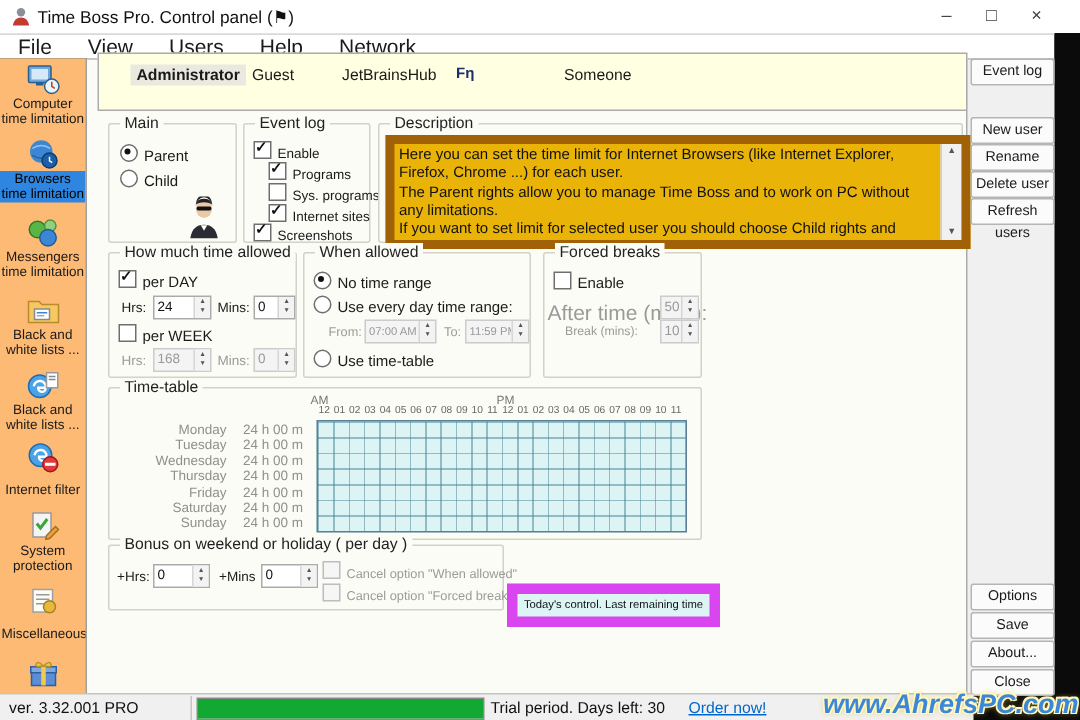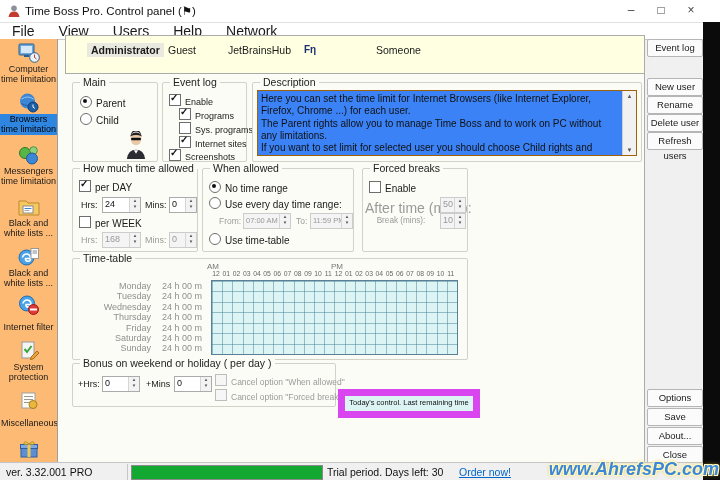--- a/index.html
+++ b/index.html
@@ -15,21 +15,21 @@
 
   
   .menubar{position:absolute;left:0;top:23px;width:703px;height:16px;background:#ffffff;display:flex;align-items:center;}
   .menubar span{font-size:14px;color:#1a1a1a;padding:1px 12px;}
 
   
   .sidebar{position:absolute;left:0;top:39px;width:57px;height:423px;background:#fdba74;border-right:1px solid #9f9f9f;overflow:hidden;}
   .content{position:absolute;left:58px;top:39px;width:586px;height:423px;background:#fcfcf6;border-top:1px solid #c9c9c9;}
   .rightpanel{position:absolute;left:644px;top:39px;width:59px;height:423px;background:#f0f0f0;border-left:1px solid #ababab;border-top:1px solid #c9c9c9;}
   .blackstrip{position:absolute;left:703px;top:22px;width:17px;height:458px;background:#0b0b0b;}
-  .statusbar{position:absolute;left:0;top:462px;width:703px;height:18px;background:#f0f0f0;border-top:1px solid #c4c4c4;}
+  .statusbar{position:absolute;left:0;top:462px;width:649px;height:18px;background:#f0f0f0;border-top:1px solid #c4c4c4;}
 
   
   .side-item{position:absolute;left:0;width:57px;text-align:center;cursor:default;}
   .side-item svg{display:block;margin:0 auto;}
   .side-label{display:inline-block;font-size:9px;line-height:9.5px;color:#1a1a1a;padding:1px 1px;max-width:55px;}
   .side-label.sel{background:#2e86e0;color:#000;}
 
   
   .userstrip{position:absolute;left:65px;top:35px;width:578px;height:37px;background:#ffffe1;border:1px solid #ababab;}
   .usertab{position:absolute;top:7px;font-size:10.5px;color:#1a1a1a;padding:1px 4px;white-space:nowrap;}
@@ -55,21 +55,21 @@
   
   .spin{display:flex;height:14px;border:1px solid #ababab;background:#fff;font-size:9px;color:#111;}
   .spin .v{flex:1;padding:1px 2px 0 2px;overflow:hidden;white-space:nowrap;}
   .spin .btns{display:flex;flex-direction:column;width:10px;border-left:1px solid #d6d6d6;background:#f3f3f3;}
   .spin .ar{font-size:4.5px;line-height:6px;text-align:center;color:#555;}
   .spin.disabled{background:#f4f4f4;border-color:#cccccc;}
   .spin.disabled .v{color:#999;}
   .tiny .v{font-size:7.5px;padding-top:2px;}
 
   
-  .descbox{background:#3b82f6;border:1px solid #a16207;overflow:hidden;}
+  .descbox{background:#eab308;border:6px solid #a16207;overflow:hidden;}
   .desclines{position:absolute;left:0;top:0;right:13px;padding:2px 3px;font-size:10px;line-height:12.3px;color:#111;}
   .vscroll{position:absolute;right:0;top:0;width:13px;height:100%;background:#f1f1f1;border-left:1px solid #cfcfcf;}
   .vscroll .sar{position:absolute;left:0;width:13px;height:10px;text-align:center;font-size:6px;color:#555;line-height:10px;}
 
   
   .tt-grid{background-color:#dcf5f4;border:1px solid #5a7f96;
     background-image:
       repeating-linear-gradient(to right, rgba(70,130,150,.5) 0 1px, transparent 1px 10.208px),
       repeating-linear-gradient(to bottom, rgba(70,130,150,.5) 0 1px, transparent 1px 10.43px);}
   .hour-row{display:flex;}

